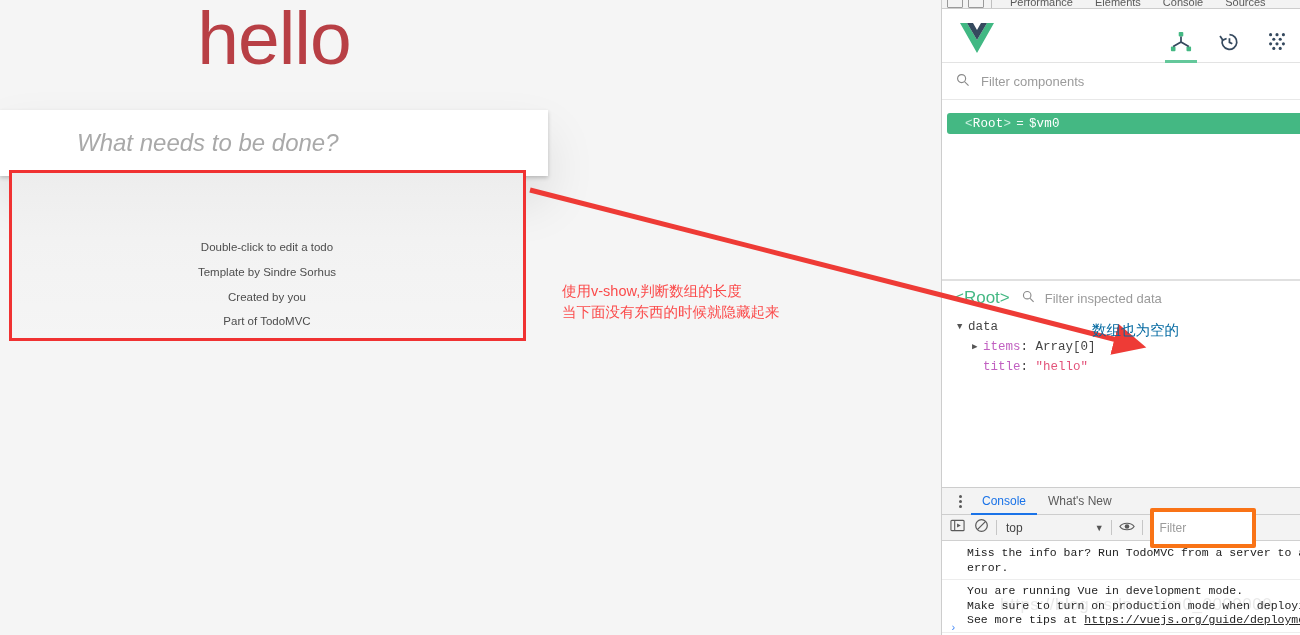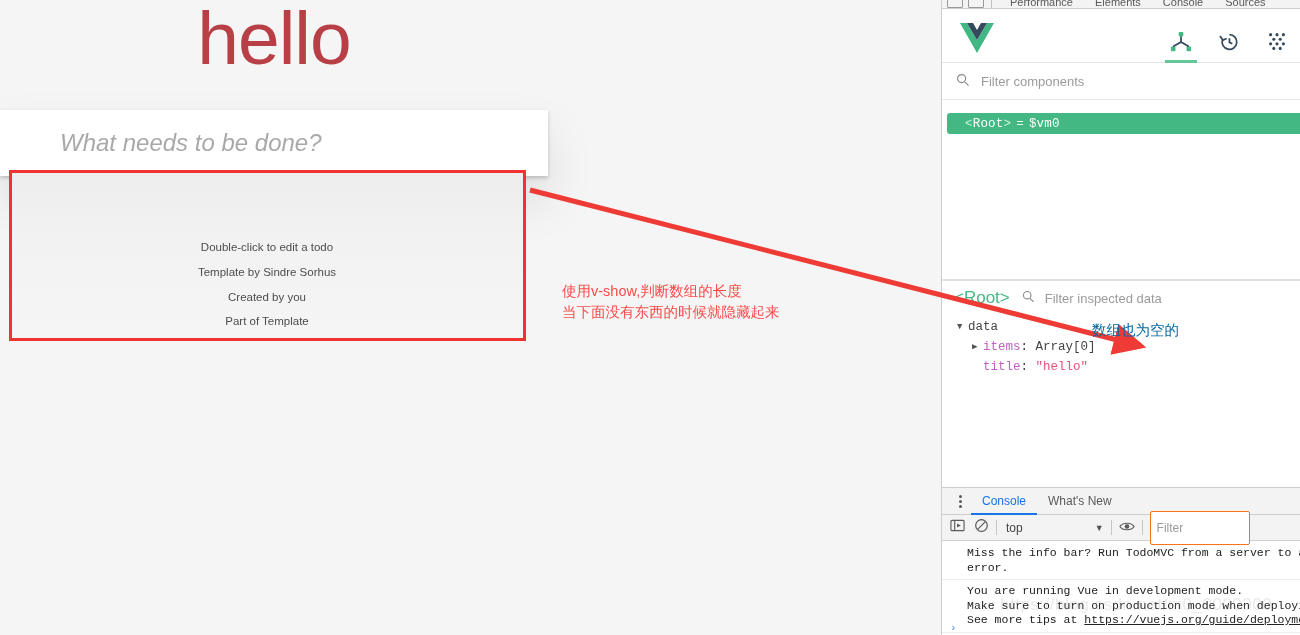--- a/index.html
+++ b/index.html
@@ -34,21 +34,21 @@
     position: absolute; left: 0; top: 110px;
     width: 548px;
     background: #fff;
     box-shadow: 0 2px 4px 0 rgba(0,0,0,0.2), 0 25px 50px 0 rgba(0,0,0,0.1);
   }
   #new-todo {
     display: block;
     width: 100%;
     border: none;
     outline: none;
-    padding: 16px 16px 16px 60px;
+    padding: 16px 16px 16px 77px;
     font-size: 24px;
     font-style: italic;
     font-weight: 300;
     color: #4d4d4d;
     font-family: "Liberation Sans", sans-serif;
     background: #fff;
     line-height: 1.4em;
   }
   #new-todo::placeholder { color: #a9a9a9; font-style: italic; opacity: 1; }
 
@@ -246,21 +246,21 @@
     font-size:12px; color:#444; padding-left:2px; white-space:nowrap;
   }
   #console-toolbar .caretdn { font-size:9px; color:#555; }
   #console-toolbar .cfilter {
     border:none; outline:none; background:transparent;
     font-size:12px; color:#444; width:90px;
     font-family:"Liberation Sans", sans-serif;
   }
   #console-toolbar .cfilter::placeholder{color:#9b9b9b;opacity:1;}
   #console-toolbar .cfbox {
-    border:1px solid #f97316; border-radius:2px; height:17px;
+    border:4px solid #f97316; border-radius:2px; height:17px;
     display:flex; align-items:center; padding:16px 4px; background:#fff;
   }
 
   #console-log {
     position:absolute; left:0; top:54px; width:359px; height:94px;
     font-family:"Liberation Mono", monospace;
     font-size:11.5px; color:#222;
     overflow:hidden;
   }
   .logmsg { padding: 4px 6px 4px 25px; border-bottom:1px solid #ededed; line-height:14.5px; white-space:pre;}
@@ -291,21 +291,21 @@
 
     <div id="todoapp">
       <input id="new-todo" type="text" placeholder="What needs to be done?" style="">
     </div>
 
     <div id="info">
       <div class="info-lines">
         <p>Double-click to edit a todo</p>
         <p>Template by Sindre Sorhus</p>
         <p>Created by you</p>
-        <p>Part of Template</p>
+        <p>Part of TodoMVC</p>
       </div>
     </div>
 
     <div id="red-box"></div>
 
     <div id="cn-note">
       <div>使用v-show,判断数组的长度</div>
       <div>当下面没有东西的时候就隐藏起来</div>
     </div>
   </div>

